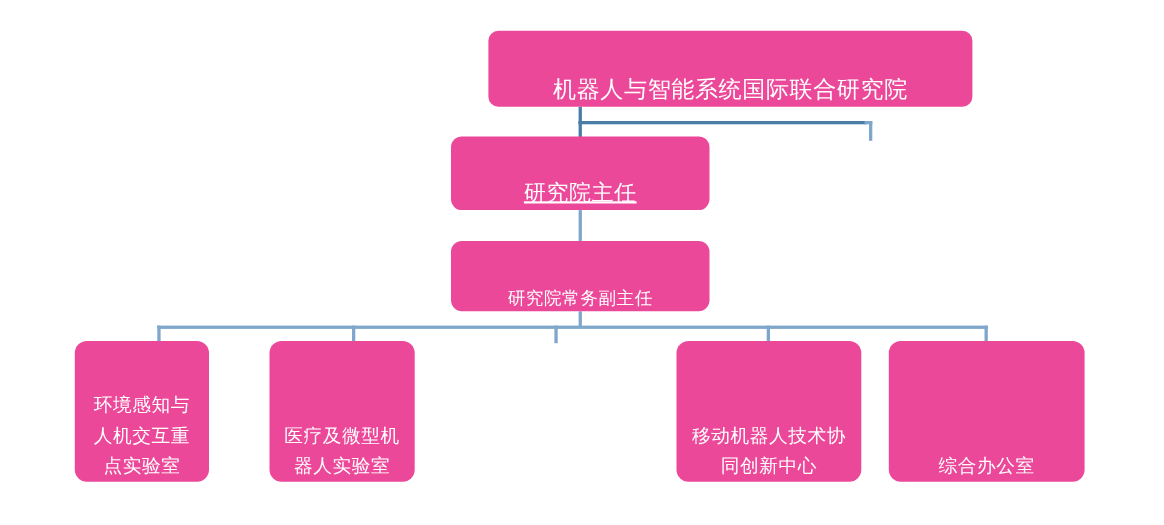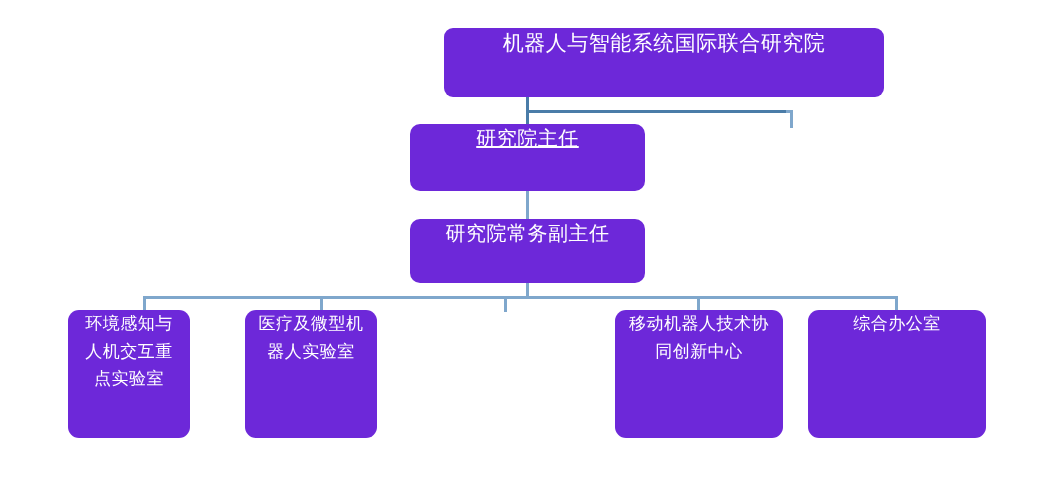--- a/index.html
+++ b/index.html
@@ -13,25 +13,25 @@
   }
   #canvas {
     position: relative;
     width: 1058px;
     height: 477px;
     background: #ffffff;
     overflow: hidden;
   }
   .node {
     position: absolute;
-    background: #6d28d9;
+    background: #ec4899;
     border-radius: 10px;
     color: #ffffff;
     display: flex;
-    align-items: flex-start;
+    align-items: flex-end;
     justify-content: center;
     text-align: center;
     box-sizing: border-box;
     z-index: 3;
   }
   .node .label {
     display: block;
     width: 100%;
     padding: 0 10px;
     box-sizing: border-box;
@@ -67,21 +67,21 @@
   }
   #node-committee .label { font-size: 20px; }
 
   
   #node-deputy {
     left: 410px;
     top: 219px;
     width: 235px;
     height: 64px;
   }
-  #node-deputy .label { font-size: 20px; }
+  #node-deputy .label { font-size: 16px; }
 
   
   .leaf {
     top: 310px;
     height: 128px;
     border-radius: 11px;
   }
   .leaf .label {
     font-size: 17px;
     line-height: 1.62;

